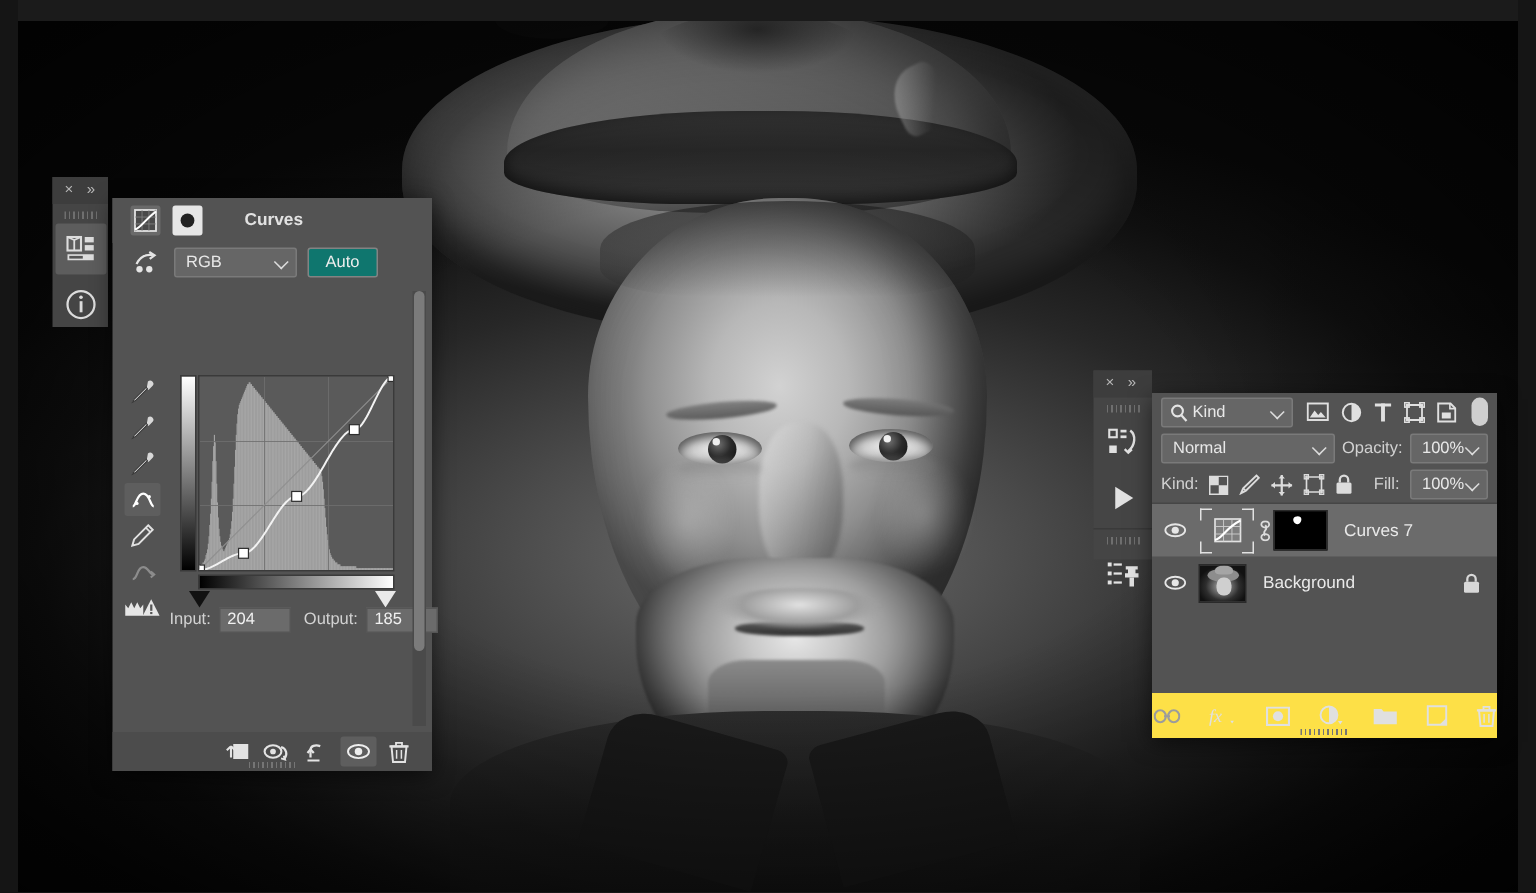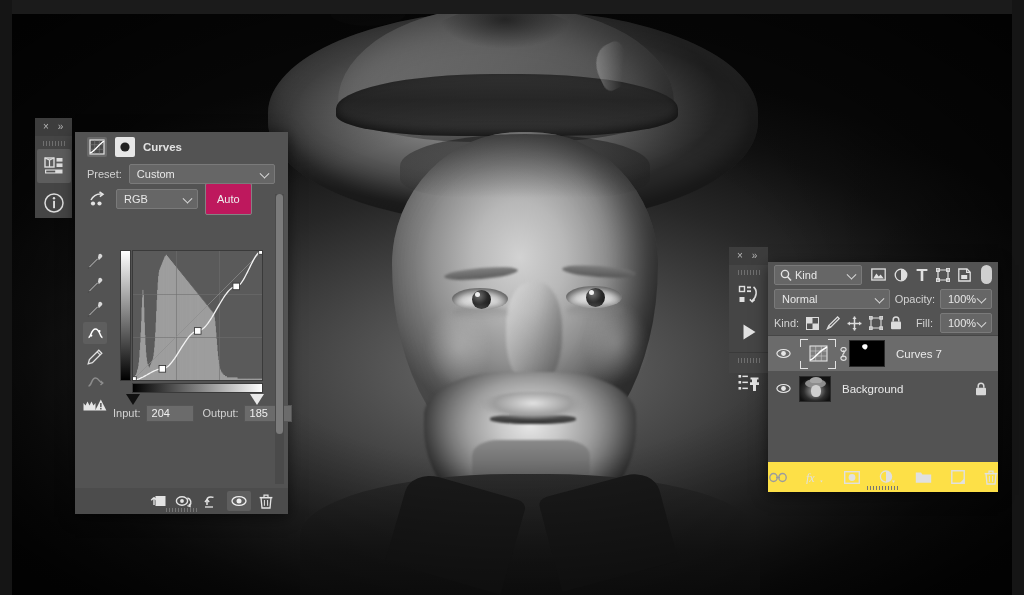--- a/index.html
+++ b/index.html
@@ -123,29 +123,29 @@
   .tab.active { background:#535353; color:#e4e4e4; font-weight:bold; }
   .tabbar-right { margin-left:auto; display:flex; align-items:center; gap:8px; padding:0 9px; }
   .chev { color:#a8a8a8; font-size:10px; letter-spacing:-1px; }
   .vdiv { width:1px; height:13px; background:#6a6a6a; }
   .ham { display:flex; flex-direction:column; gap:2.5px; }
   .ham i { display:block; width:13px; height:1.6px; background:#bdbdbd; }
 
   
   .props-hdr { height:30px; display:flex; align-items:center; gap:8px; padding:0 12px; background:#535353; }
   .sq-icon { width:20px; height:20px; border-radius:2px; display:flex; align-items:center; justify-content:center; }
-  .props-title { font-size:11.5px; color:#e2e2e2; font-weight:bold; margin-left:0; }
+  .props-title { font-size:11.5px; color:#e2e2e2; font-weight:bold; margin-left:20px; }
 
   .row { display:flex; align-items:center; gap:7px; padding:0 12px; }
   .lbl { font-size:11px; color:#d2d2d2; }
   .select { position:relative; height:20px; background:#666; border:1px solid #7a7a7a;
       border-radius:2px; display:flex; align-items:center; padding:0 18px 0 7px; font-size:11px; color:#e8e8e8; }
   .select::after { content:""; position:absolute; right:6px; top:8px; width:6px; height:6px;
       border-right:1.6px solid #dcdcdc; border-bottom:1.6px solid #dcdcdc; transform: rotate(45deg) translate(-2px,-2px); }
-  .btn { height:32px; background:#be185d; border:1px solid #838383; border-radius:2px;
+  .btn { height:20px; background:#0f766e; border:1px solid #838383; border-radius:2px;
       display:flex; align-items:center; justify-content:center; padding:0 11px; font-size:11px; color:#eee;text-align:right; }
   .field { height:17px; min-width:48px; background:#6b6b6b; border:1px solid #565656;
       display:flex; align-items:center; padding:0 5px; font-size:11px; color:#f0f0f0; }
 
   
   .curvewrap { position:relative; }
   .tools { position:absolute; left:0; top:0; width:28px; display:flex; flex-direction:column; align-items:center; gap:2px; }
   .tool { width:24px; height:22px; display:flex; align-items:center; justify-content:center; border-radius:2px; }
   .tool.sel { background:#5e5e5e; }
   .graph { position:absolute; background:#5a5a5a; border:1px solid #3a3a3a; }
@@ -266,26 +266,20 @@
         </svg>
       </span>
       <span class="sq-icon" style="background:#e6e6e6;">
         <svg width="14" height="14" viewBox="0 0 14 14">
             <circle cx="7" cy="7" r="4.6" fill="#222"></circle>
           </svg>
       </span>
       <span class="props-title">Curves</span>
     </div>
 
-    <div class="row" style="height:24px;">
-      <span class="lbl">Preset:</span>
-      <span class="select" style="flex:1; max-width:146px;">
-        <span>Custom</span>
-      </span>
-    </div>
 
     <div class="row" style="height:26px;">
       <span style="width:22px;display:flex;justify-content:center;">
         <svg width="19" height="16" viewBox="0 0 19 16">
           <path d="M2 9 C5 3 9 2.5 13 3" stroke="#e4e4e4" stroke-width="1.5" fill="none"></path>
           <path d="M10.5 1 L14 3.2 L10.8 5.6" stroke="#e4e4e4" stroke-width="1.5" fill="none"></path>
           <circle cx="4" cy="12.5" r="2.1" fill="#e4e4e4"></circle>
           <circle cx="10.5" cy="12.5" r="2.1" fill="#e4e4e4"></circle>
         </svg>
       </span>

